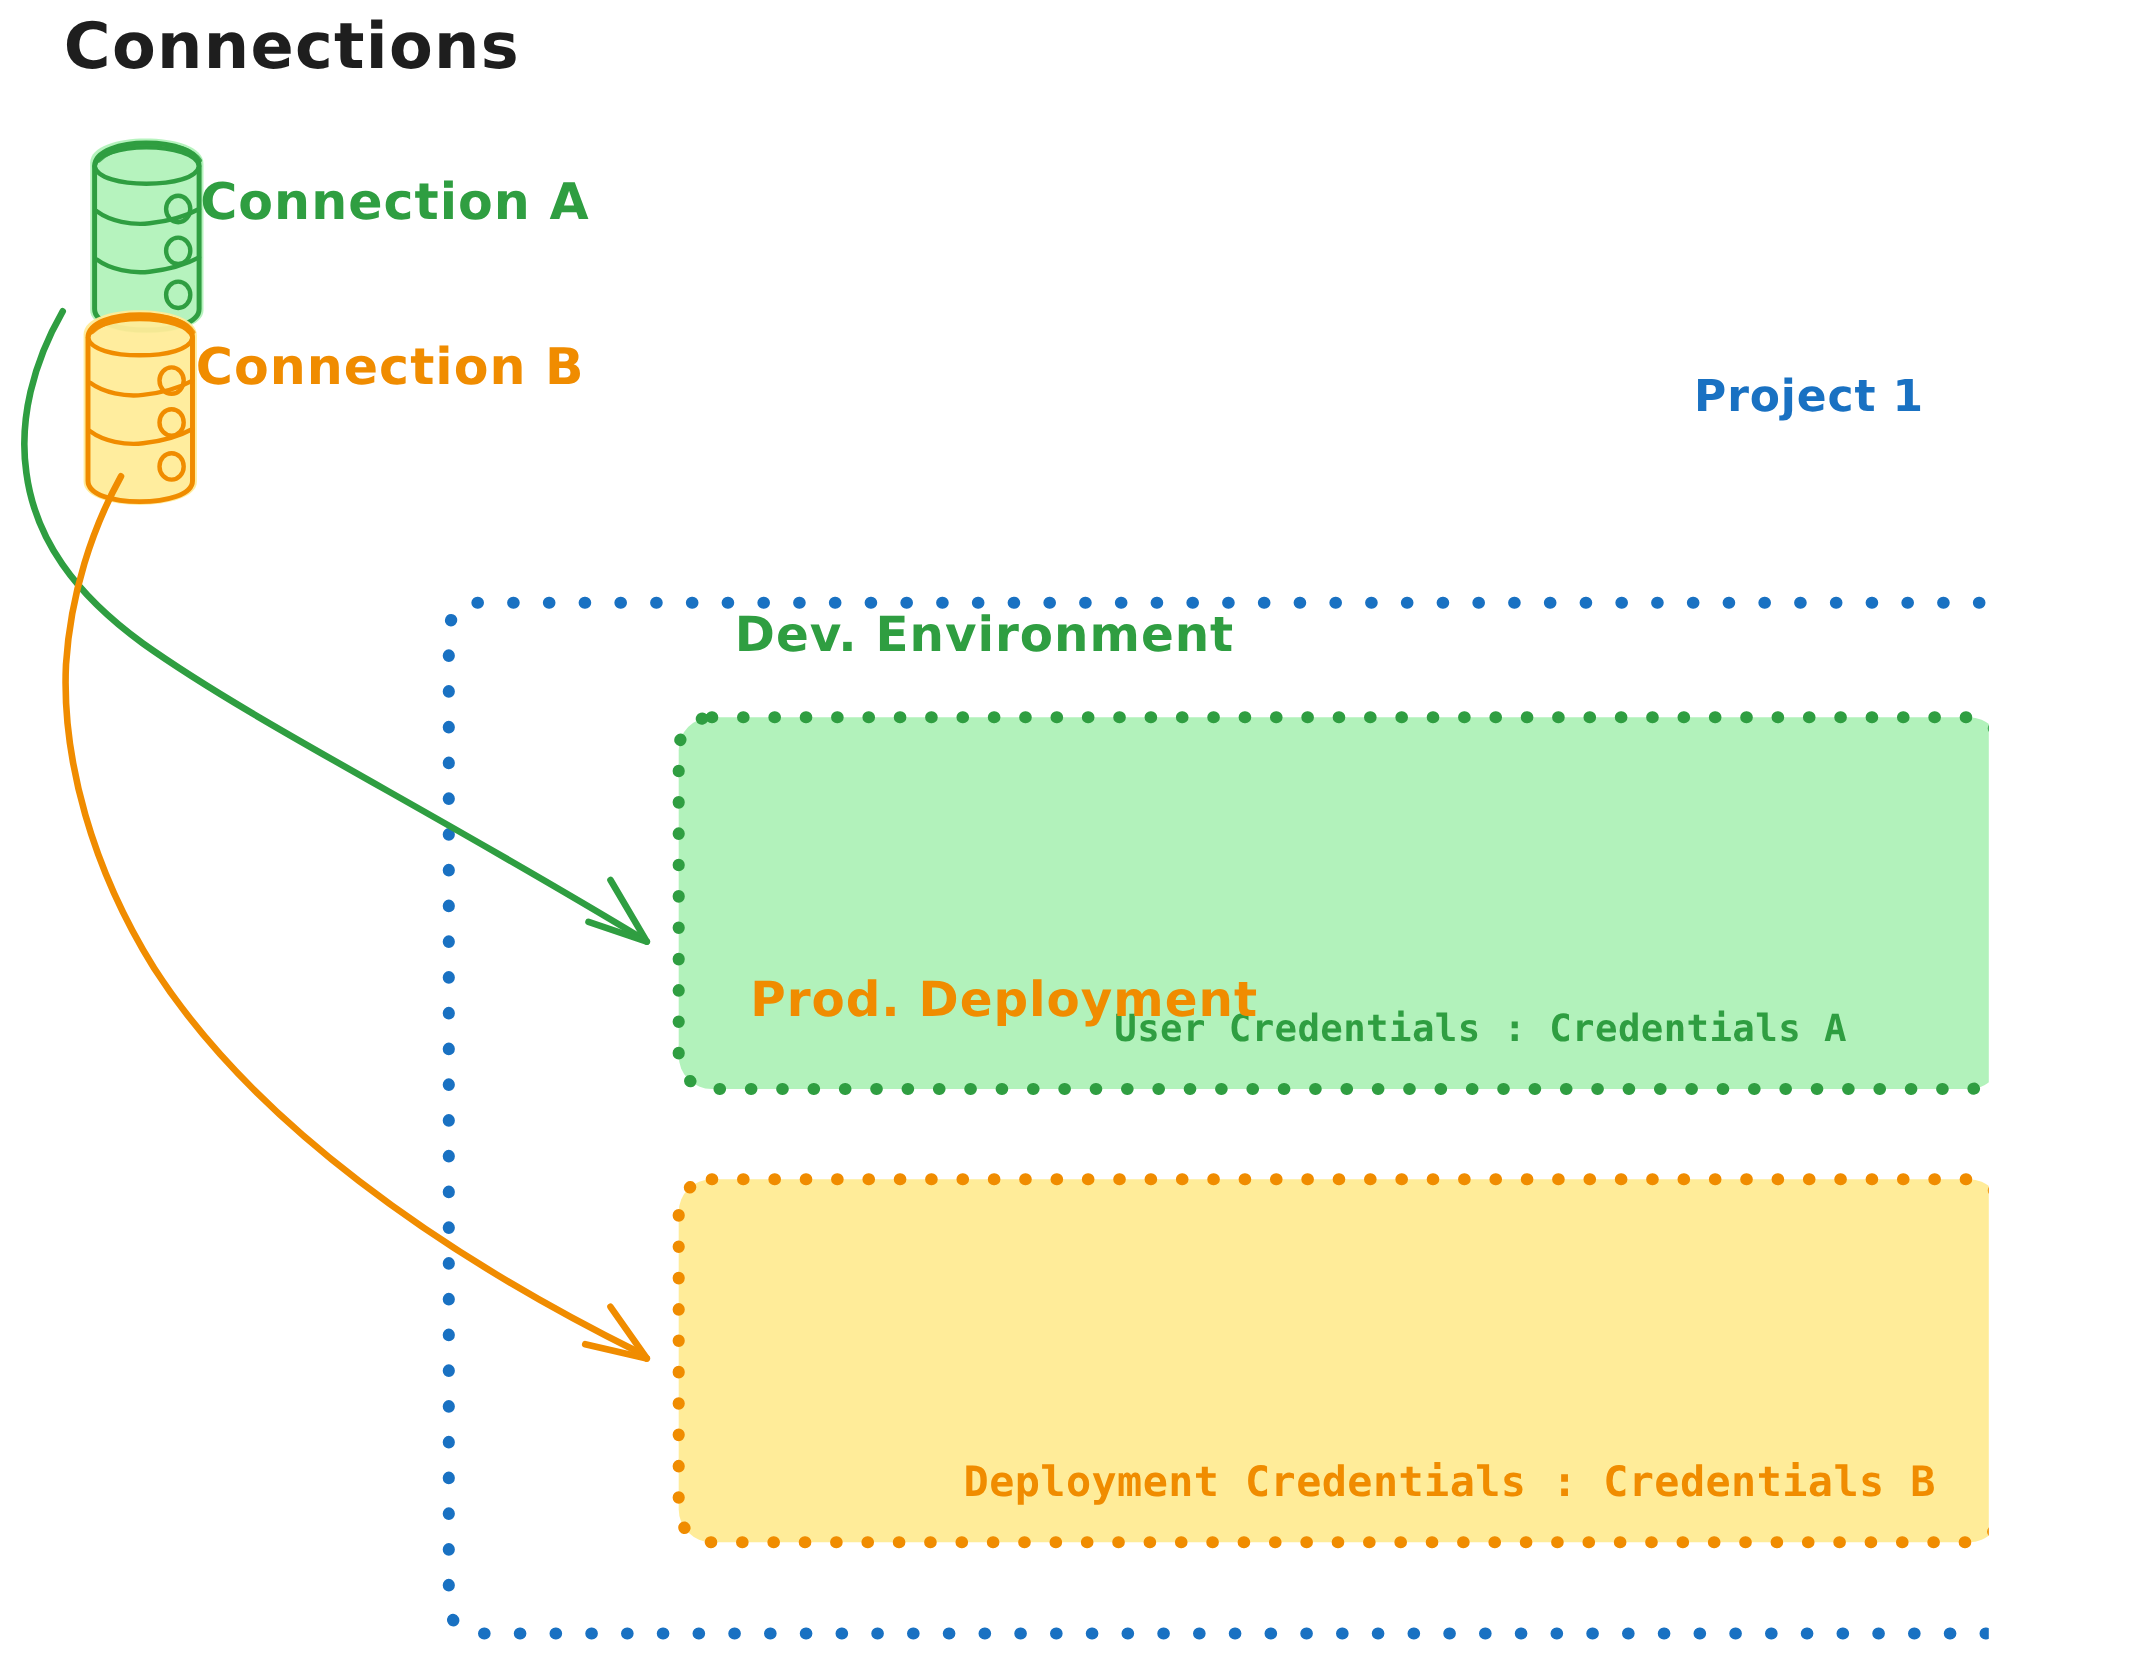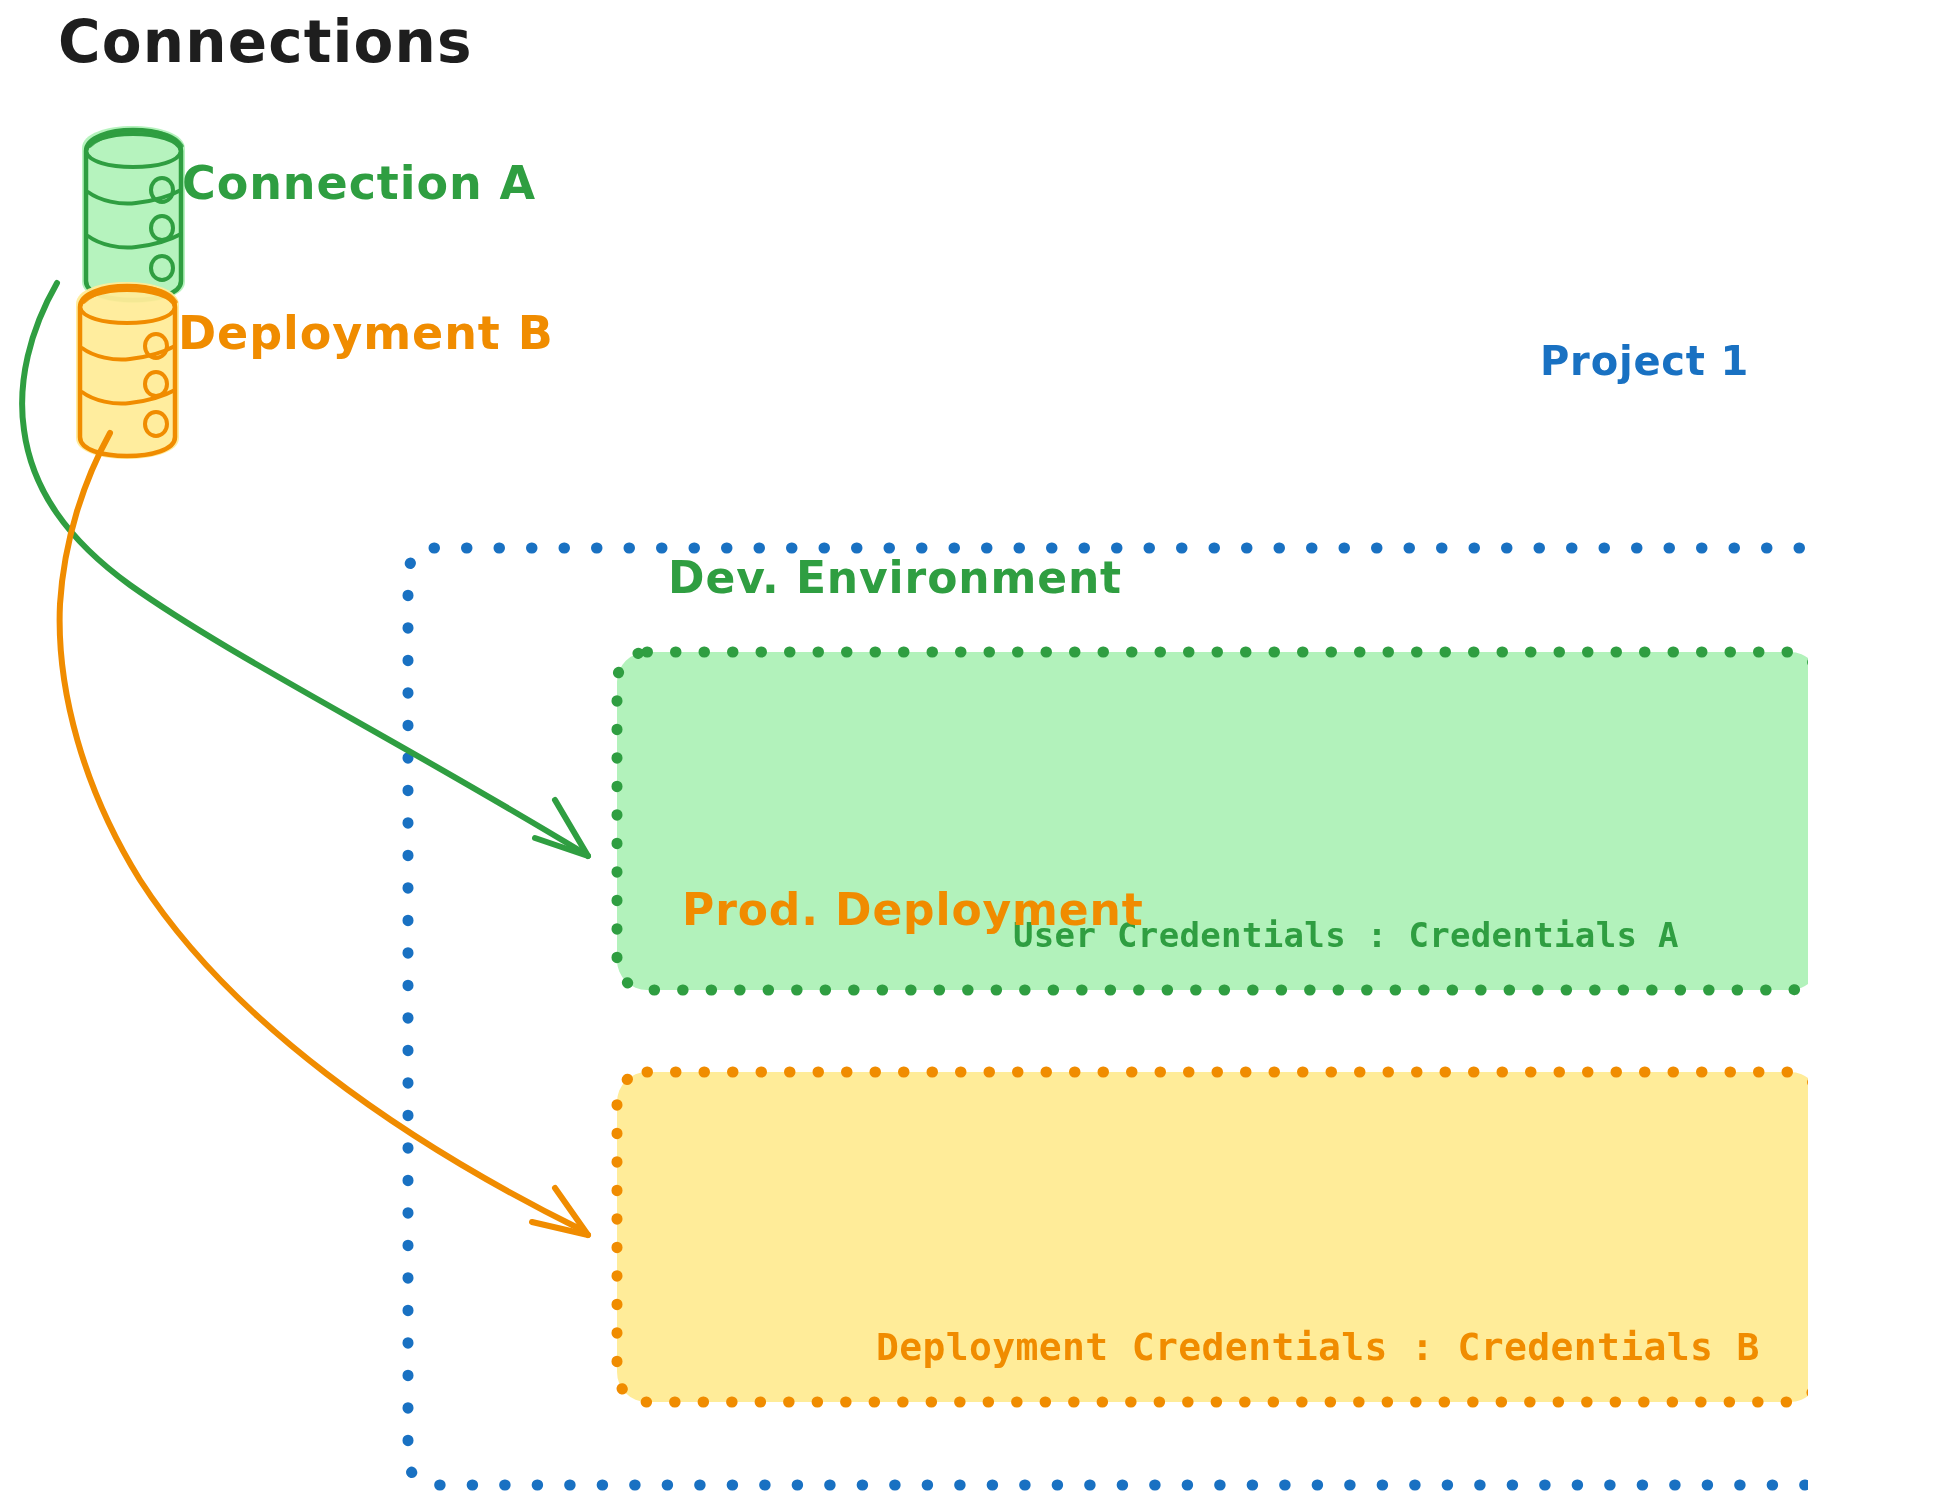--- a/index.html
+++ b/index.html
@@ -138,21 +138,21 @@
                C230 1020 400 1140 582 1230" fill="none" stroke="#f08c00" stroke-width="6" stroke-linecap="round"></path>
       <path d="M555 1188 L588 1235" fill="none" stroke="#f08c00" stroke-width="6" stroke-linecap="round"></path>
       <path d="M532 1222 L588 1235" fill="none" stroke="#f08c00" stroke-width="6" stroke-linecap="round"></path>
     </g>
   </svg>
 
   <div class="abs hand-text" id="title-connections">Connections</div>
 
   <div class="abs hand-text" id="label-connection-a">Connection A</div>
 
-  <div class="abs hand-text" id="label-connection-b">Deployment B</div>
+  <div class="abs hand-text" id="label-connection-b">Connection B</div>
 
   <div class="abs hand-text" id="label-project-1">Project 1</div>
 
   <div class="abs hand-text" id="label-dev-env">Dev. Environment</div>
 
   <div class="abs mono-text" id="label-dev-credentials">User Credentials : Credentials A</div>
 
   <div class="abs hand-text" id="label-prod-env">Prod. Deployment</div>
 
   <div class="abs mono-text" id="label-prod-credentials">Deployment Credentials : Credentials B</div>

